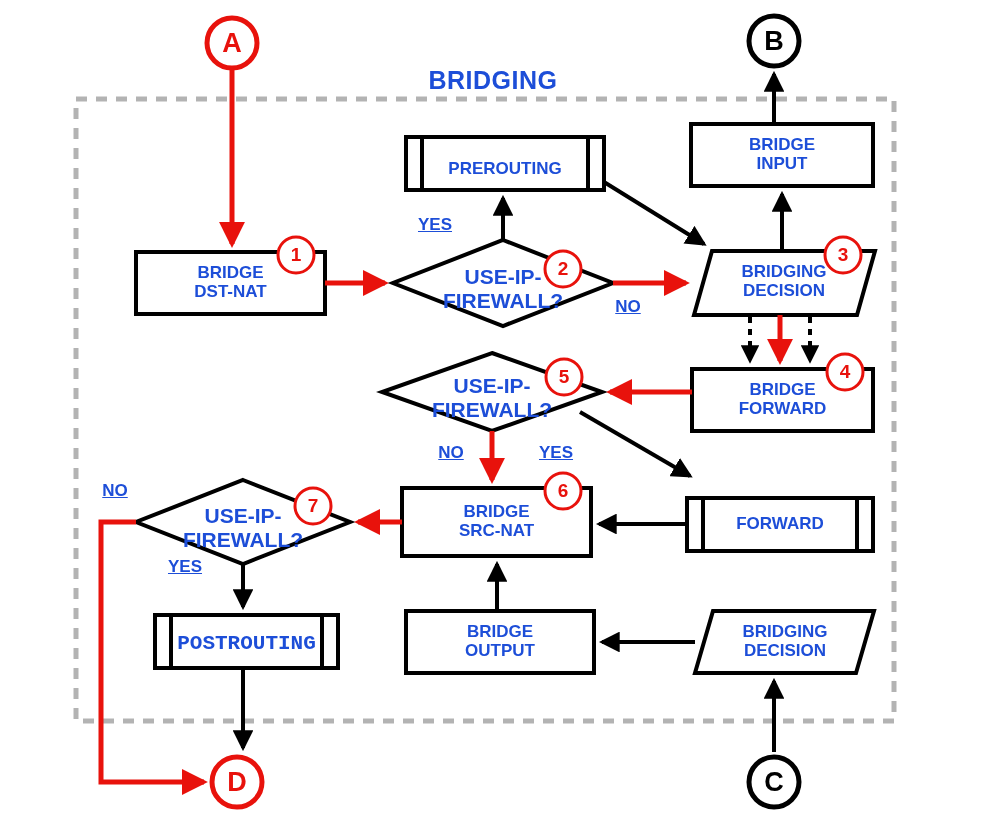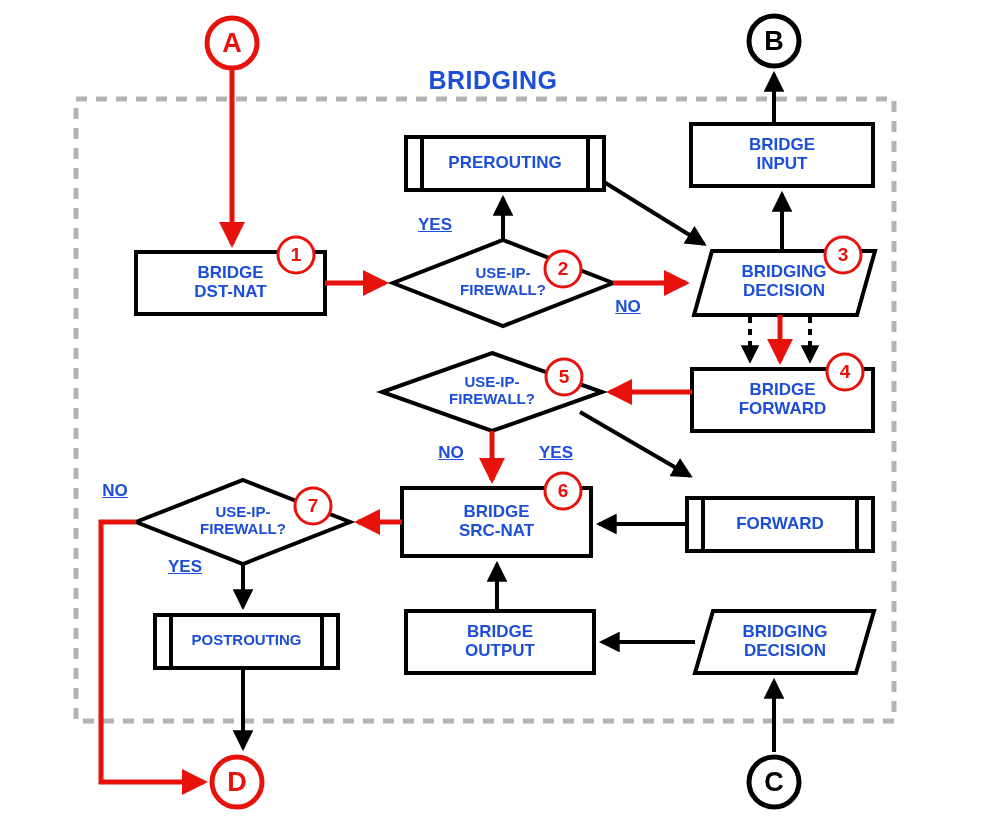--- a/index.html
+++ b/index.html
@@ -30,21 +30,21 @@
     text-align: center;
     line-height: 1.12;
     white-space: pre;
     pointer-events: none;
   }
   .title {
     font-size: 25px;
     letter-spacing: 0.5px;
   }
   .box-label { font-size: 17px; }
-  .small-label { font-size: 15px; }
+  .small-label { font-size: 21px; }
   .yesno { font-size: 17px; text-decoration: underline; }
   .circ-num {
     font-size: 19px;
     color: #e8120c;
   }
   .circ-big {
     font-size: 27px;
     color: #000000;
   }
 </style>
@@ -165,37 +165,37 @@
   <div class="lbl circ-num" style="left:281px; top:244px; width:30px;">1</div>
   <div class="lbl circ-num" style="left:548px; top:258px; width:30px;">2</div>
   <div class="lbl circ-num" style="left:828px; top:244px; width:30px;">3</div>
   <div class="lbl circ-num" style="left:830px; top:361px; width:30px;">4</div>
   <div class="lbl circ-num" style="left:549px; top:366px; width:30px;">5</div>
   <div class="lbl circ-num" style="left:548px; top:480px; width:30px;">6</div>
   <div class="lbl circ-num" style="left:298px; top:495px; width:30px;">7</div>
 
   <div class="lbl box-label" style="left:136px; top:263px; width:189px;">BRIDGE
 DST-NAT</div>
-  <div class="lbl box-label" style="left:422px; top:153px; width:166px;">PREROUTING</div>
+  <div class="lbl box-label" style="left:422px; top:159px; width:166px;">PREROUTING</div>
   <div class="lbl small-label" style="left:433px; top:265px; width:140px;">USE-IP-
 FIREWALL?</div>
   <div class="lbl box-label" style="left:695px; top:262px; width:178px;">BRIDGING
 DECISION</div>
   <div class="lbl box-label" style="left:691px; top:135px; width:182px;">BRIDGE
 INPUT</div>
   <div class="lbl box-label" style="left:692px; top:380px; width:181px;">BRIDGE
 FORWARD</div>
   <div class="lbl small-label" style="left:422px; top:374px; width:140px;">USE-IP-
 FIREWALL?</div>
   <div class="lbl box-label" style="left:703px; top:514px; width:154px;">FORWARD</div>
   <div class="lbl box-label" style="left:402px; top:502px; width:189px;">BRIDGE
 SRC-NAT</div>
   <div class="lbl small-label" style="left:173px; top:504px; width:140px;">USE-IP-
 FIREWALL?</div>
-  <div class="lbl small-label" style="left:171px; top:632px; width:151px;">POSTROUTING</div>
+  <div class="lbl small-label" style="left:171px; top:632px; width:151px;font-family:Liberation Mono, monospace;">POSTROUTING</div>
   <div class="lbl box-label" style="left:406px; top:622px; width:188px;">BRIDGE
 OUTPUT</div>
   <div class="lbl box-label" style="left:696px; top:622px; width:178px;">BRIDGING
 DECISION</div>
 
   <div class="lbl yesno" style="left:405px; top:215px; width:60px;">YES</div>
   <div class="lbl yesno" style="left:603px; top:297px; width:50px;">NO</div>
   <div class="lbl yesno" style="left:426px; top:443px; width:50px;">NO</div>
   <div class="lbl yesno" style="left:526px; top:443px; width:60px;">YES</div>
   <div class="lbl yesno" style="left:90px; top:481px; width:50px;">NO</div>

